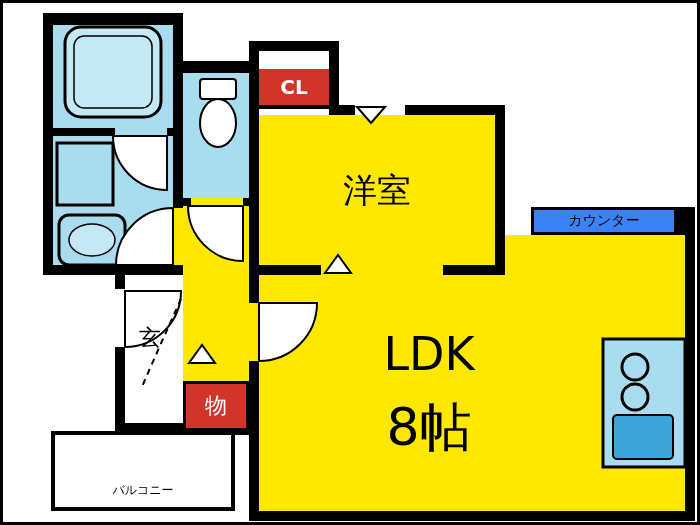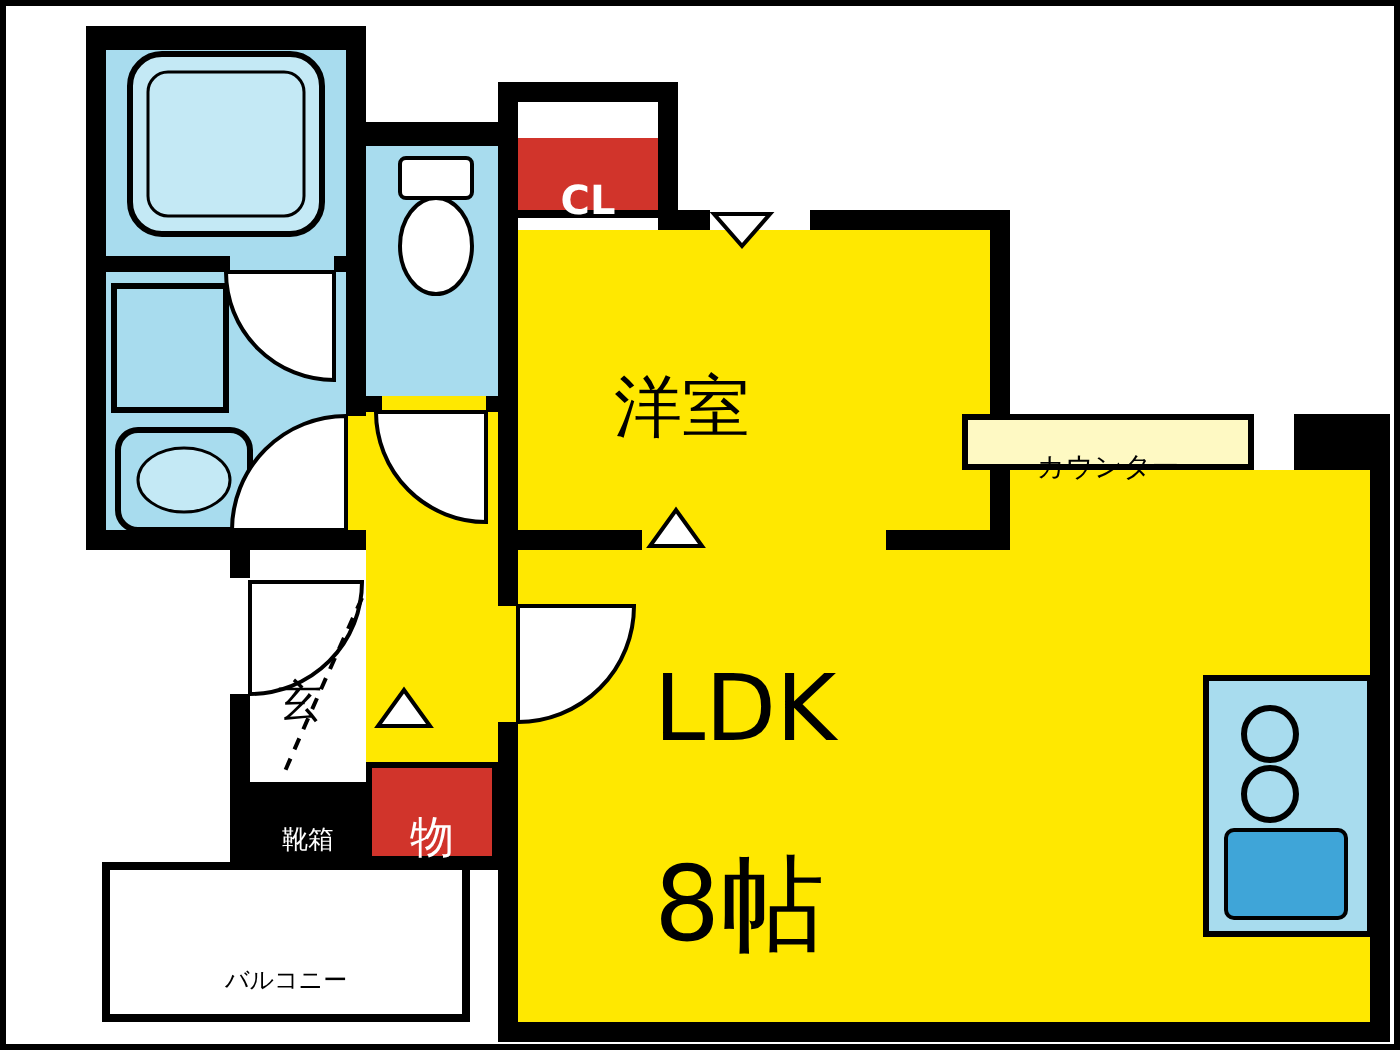--- a/index.html
+++ b/index.html
@@ -2,23 +2,23 @@
 <html><head>
 <meta charset="utf-8">
 <style>
   html,body{margin:0;padding:0;background:#fff;}
   .plan{position:relative;width:700px;height:525px;background:#fff;border:3px solid #000;box-sizing:border-box;overflow:hidden;font-family:"DejaVu Sans",sans-serif;color:#000;}
   .abs{position:absolute;}
   .wall{position:absolute;background:#000;}
   .yellow{background:#ffe800;}
   .cyan{background:#a8dcee;}
   .lbl{display:flex;align-items:center;justify-content:center;}
-  .col{display:flex;flex-direction:column;align-items:flex-start;justify-content:center;padding-left:48px;}
+  .col{display:flex;flex-direction:column;align-items:center;justify-content:center;}
   .plan svg{position:absolute;left:0;top:0;}
-  span{white-space:nowrap;margin-top:25px;}
+  span{white-space:nowrap;}
 </style>
 </head>
 <body>
 
 <div class="plan">
 
   <div class="abs cyan" style="left:50px;top:22px;width:120px;height:240px"></div>
   <div class="abs cyan" style="left:180px;top:70px;width:66px;height:125px"></div>
   <div class="abs yellow" style="left:180px;top:203px;width:66px;height:175px"></div>
   <div class="abs yellow" style="left:170px;top:205px;width:10px;height:57px"></div>
@@ -52,28 +52,25 @@
   <div class="wall" style="left:492px;top:102px;width:10px;height:170px"></div>
   <div class="wall" style="left:246px;top:262px;width:72px;height:10px"></div>
   <div class="wall" style="left:440px;top:262px;width:62px;height:10px"></div>
   <div class="wall" style="left:644px;top:204px;width:48px;height:28px"></div>
   <div class="wall" style="left:682px;top:204px;width:10px;height:314px"></div>
   <div class="wall" style="left:246px;top:508px;width:446px;height:10px"></div>
   <div class="wall" style="left:112px;top:262px;width:10px;height:24px"></div>
   <div class="wall" style="left:112px;top:344px;width:10px;height:88px"></div>
   <div class="wall" style="left:112px;top:420px;width:144px;height:12px"></div>
 
-  <div class="abs lbl" style="left:478px;top:204px;width:146px;height:28px;background:#fef9c3;border:3px solid #000;box-sizing:border-box;font-size:14px">
+  <div class="abs lbl" style="left:528px;top:204px;width:146px;height:28px;background:#3b82f6;border:3px solid #000;box-sizing:border-box;font-size:14px">
     <span>カウンター</span>
   </div>
   <div class="abs lbl" style="left:256px;top:66px;width:70px;height:36px;background:#d1342b;color:#fff;font-size:20px;font-weight:bold">
     <span>CL</span>
-  </div>
-  <div class="abs lbl" style="left:122px;top:388px;width:58px;height:32px;background:#000;color:#fff;font-size:13px">
-    <span>靴箱</span>
   </div>
   <div class="abs lbl" style="left:180px;top:378px;width:66px;height:50px;background:#d1342b;border:3px solid #000;box-sizing:border-box;color:#fff;font-size:22px">
     <span>物</span>
   </div>
 
   <svg width="700" height="525" viewBox="0 0 700 525">
     <g>
       <rect x="62" y="24" width="96" height="90" rx="16" fill="#c4e9f5" stroke="#000" stroke-width="3"></rect>
       <rect x="71" y="33" width="78" height="72" rx="10" fill="none" stroke="#000" stroke-width="1.5"></rect>
     </g>

